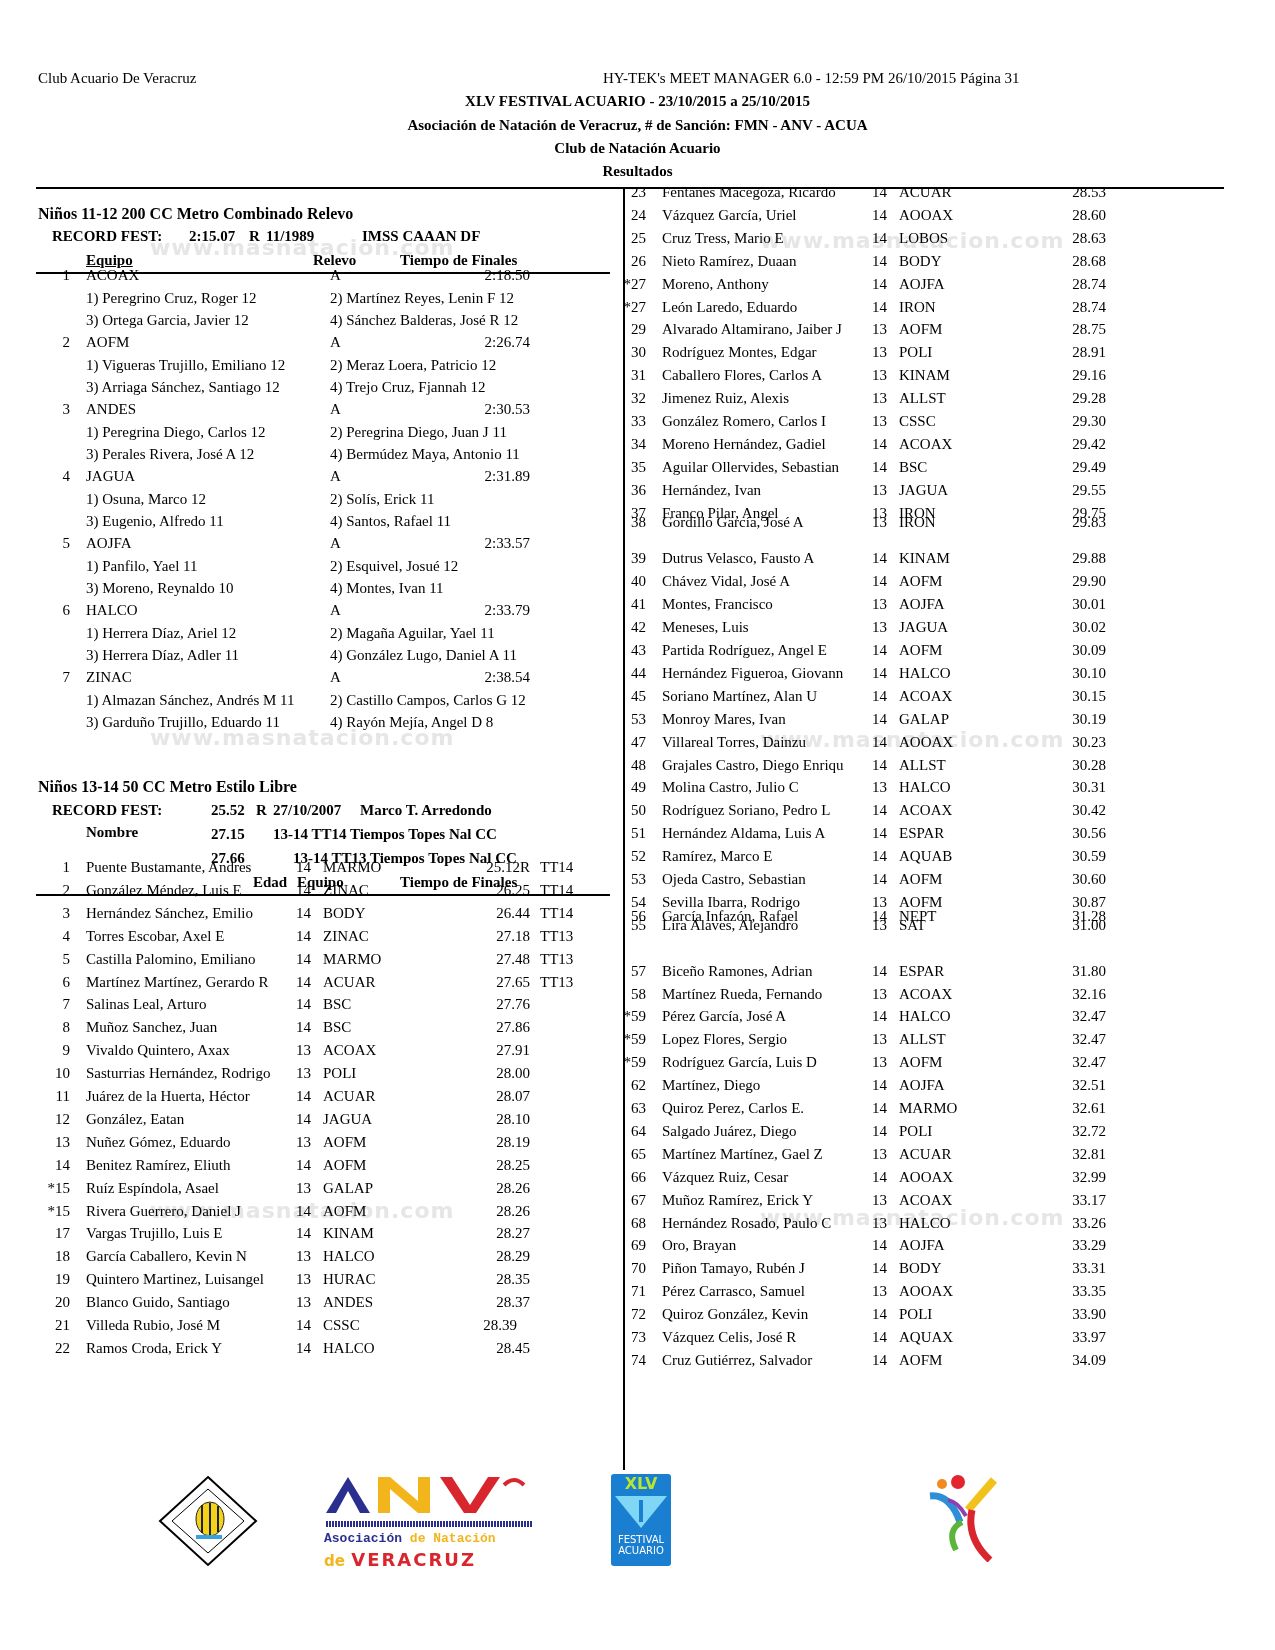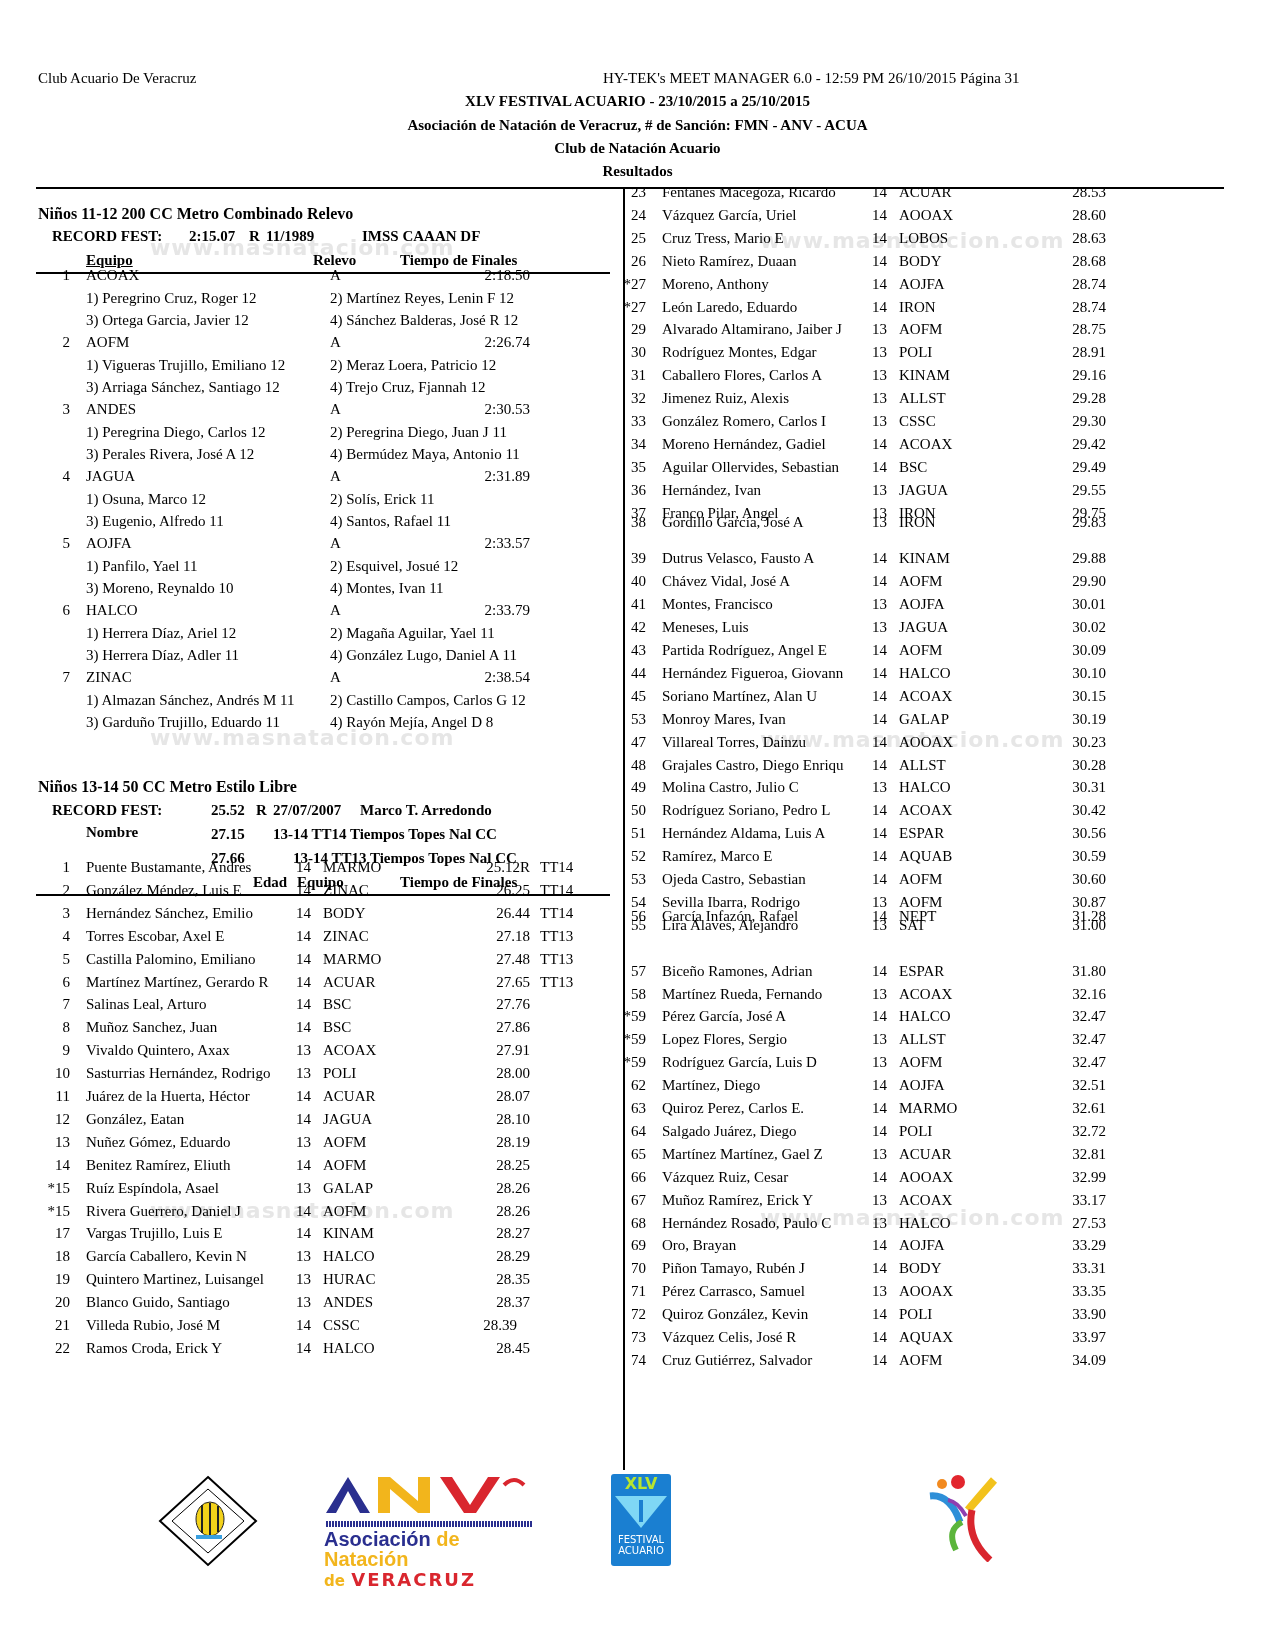--- a/index.html
+++ b/index.html
@@ -150,21 +150,21 @@
         <div class="abs" style="left:330px;">4) Rayón Mejía, Angel D 8</div>
       </div>
     </div>
 </div>
 
 <div class="content">
   <div class="abs b" style="left:38px; top:778px; font-size:16px;">Niños 13-14 50 CC Metro Estilo Libre</div>
   <div class="abs b" style="left:52px; top:802px;">RECORD FEST:</div>
   <div class="abs b" style="left:211px; top:802px;">25.52</div>
   <div class="abs b" style="left:256px; top:802px;">R</div>
-  <div class="abs b" style="left:273px; top:802px;">27/07/2007</div>
+  <div class="abs b" style="left:273px; top:802px;">27/10/2007</div>
   <div class="abs b" style="left:360px; top:802px;">Marco T. Arredondo</div>
   <div class="abs b" style="left:211px; top:826px;">27.15</div>
   <div class="abs b" style="left:273px; top:826px;">13-14 TT14 Tiempos Topes Nal CC</div>
   <div class="abs b" style="left:211px; top:850px;">27.66</div>
   <div class="abs b" style="left:273px; top:850px;margin-left:20px;">13-14 TT13 Tiempos Topes Nal CC</div>
   <div class="abs b" style="left:86px; top:824px;">Nombre</div>
   <div class="abs b" style="left:253px; top:874px;">Edad</div>
   <div class="abs b" style="left:297px; top:874px;">Equipo</div>
   <div class="abs b" style="left:400px; top:874px;">Tiempo de Finales</div>
   <div class="hdrline" style="top:894px;"></div>
@@ -642,21 +642,21 @@
         <div class="abs" style="left:86px; width:196px; overflow:hidden;">Muñoz Ramírez, Erick Y</div>
         <div class="abs" style="left:296px;">13</div>
         <div class="abs" style="left:323px;">ACOAX</div>
         <div class="abs" style="left:470px; width:60px; text-align:right;">33.17</div>
       </div>
       <div class="row" style="left:576px; top:1210.5px; width:600px;">
         <div class="abs" style="left:28px; width:42px; text-align:right;">68</div>
         <div class="abs" style="left:86px; width:196px; overflow:hidden;">Hernández Rosado, Paulo C</div>
         <div class="abs" style="left:296px;">13</div>
         <div class="abs" style="left:323px;">HALCO</div>
-        <div class="abs" style="left:470px; width:60px; text-align:right;">27.53</div>
+        <div class="abs" style="left:470px; width:60px; text-align:right;">33.26</div>
       </div>
       <div class="row" style="left:576px; top:1233.3999999999999px; width:600px;">
         <div class="abs" style="left:28px; width:42px; text-align:right;">69</div>
         <div class="abs" style="left:86px; width:196px; overflow:hidden;">Oro, Brayan</div>
         <div class="abs" style="left:296px;">14</div>
         <div class="abs" style="left:323px;">AOJFA</div>
         <div class="abs" style="left:470px; width:60px; text-align:right;">33.29</div>
       </div>
       <div class="row" style="left:576px; top:1256.3px; width:600px;">
         <div class="abs" style="left:28px; width:42px; text-align:right;">70</div>
@@ -709,21 +709,21 @@
   </svg>
 
   <div class="logo" style="left:318px; top:5px; width:222px; height:92px;">
     <svg width="222" height="40" viewBox="0 0 222 40">
       <polygon points="8,38 30,2 52,38 42,38 30,16 18,38" fill="#2a2f8f"></polygon>
       <polygon points="60,38 60,2 72,2 100,26 100,2 112,2 112,38 100,38 72,14 72,38" fill="#f2b51c"></polygon>
       <polygon points="122,2 134,2 152,30 170,2 182,2 158,38 146,38" fill="#d9262e"></polygon>
       <path d="M186,10 q10,-10 20,0" stroke="#d9262e" stroke-width="4" fill="none"></path>
     </svg>
     <div style="height:6px; margin:2px 8px; background: repeating-linear-gradient(90deg,#2a2f8f 0 2px,#fff 2px 3px);"></div>
-    <div style="font-family:Liberation Sans, sans-serif; font-weight:bold; font-size:20px; padding-left:6px; line-height:20px;">
+    <div style="font-family:Liberation Mono, monospace; font-weight:bold; font-size:13px; padding-left:6px; line-height:20px;">
       <span style="color:#2a2f8f;">Asociación</span>
       <span style="color:#f2b51c;">de Natación</span>
     </div>
     <div style="font-family:'DejaVu Sans',sans-serif; font-weight:bold; font-size:18px; padding-left:6px; line-height:22px;">
       <span style="color:#f2b51c; font-size:15px;">de</span>
       <span style="color:#d9262e; letter-spacing:2px;">VERACRUZ</span>
     </div>
   </div>
 
   <div class="logo" style="left:611px; top:4px; width:60px; height:92px; background:#1a7fd1; border-radius:3px; overflow:hidden; text-align:center;">

